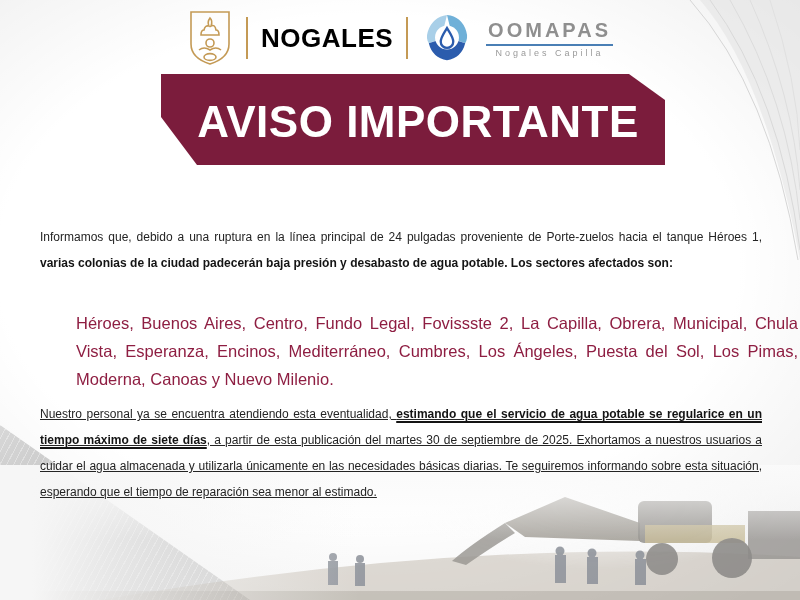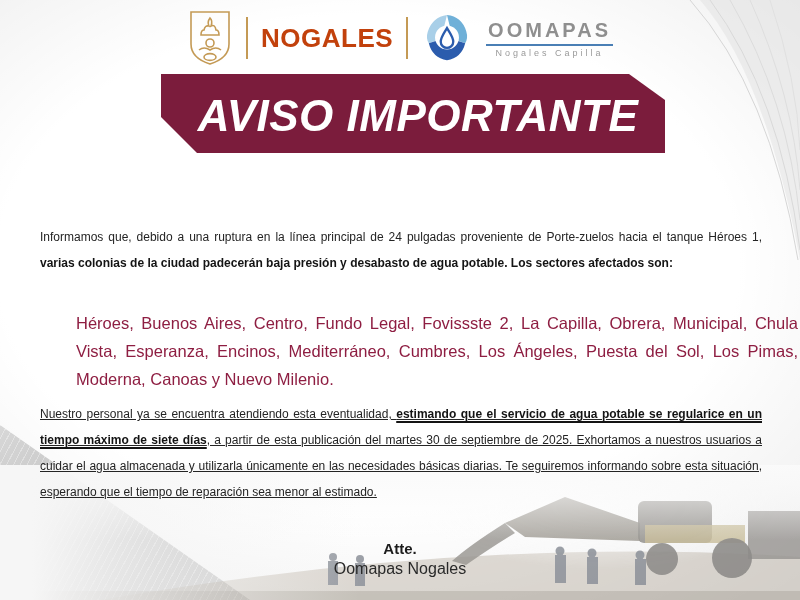--- a/index.html
+++ b/index.html
@@ -26,35 +26,35 @@
   }
 
   
   .header {
     position:absolute; top:8px; left:0; right:0; height:60px;
     display:flex; justify-content:center; align-items:center; gap:13px; z-index:5;
   }
   .gold-divider { width:2px; height:42px; background:#c49a55; }
   .muni-text { display:flex; flex-direction:column; align-items:center; line-height:1.05;gap:36px; }
   .muni-line1 { font-size:9px; font-weight:bold; color:#7b1c3c; letter-spacing:.7px; white-space:nowrap; }
-  .muni-name  { font-size:26px; font-weight:800; color:#c2410c; letter-spacing:.5px;text-align:right; }
+  .muni-name  { font-size:26px; font-weight:800; color:#000000; letter-spacing:.5px;text-align:right; }
   .muni-years { font-size:7px; font-weight:bold; color:#c49a55; letter-spacing:2.6px; }
   .oomapas-text { display:flex; flex-direction:column; align-items:center; }
   .oomapas-name {
     font-size:20px; font-weight:600; color:#8f8f8f; letter-spacing:3px;
     border-bottom:2px solid #4a7fb5; padding:0 2px 2px 2px;
   }
   .oomapas-sub { font-size:9px; color:#9a9a9a; letter-spacing:3px; margin-top:2px; white-space:nowrap; }
 
   
   .banner {
-    position:absolute; left:161px; top:74px; width:504px; height:79px;
+    position:absolute; left:161px; top:74px; width:504px; height:91px;
     background:#7b1c3c; z-index:5;
     clip-path: polygon(0 0, calc(100% - 36px) 0, 100% 26px, 100% 100%, 36px 100%, 0 43px);
-    display:flex; align-items:center; justify-content:center;font-style:italic;
+    display:flex; align-items:center; justify-content:center;
   }
   .banner-text {
     color:#ffffff; font-size:44px; font-weight:bold; letter-spacing:.5px;
     padding-left:10px; padding-top:4px; white-space:nowrap;
   }
 
   
   .content { position:absolute; left:40px; width:722px; z-index:4; }
   .greeting { top:181px; font-size:19px; font-weight:bold; color:#141414; }
   .para { font-size:12px; line-height:26px; color:#242424; text-align:justify; }
@@ -166,18 +166,14 @@
     <div class="banner-text">AVISO IMPORTANTE</div>
   </div>
 
 
   <div class="content para p1"><span>Informamos que, debido a una ruptura en la línea principal de 24 pulgadas proveniente de Porte-zuelos hacia el tanque Héroes 1, </span><span class="b">varias colonias de la ciudad padecerán baja presión y desabasto de agua potable. Los sectores afectados son:</span></div>
 
   <div class="content sectors">Héroes, Buenos Aires, Centro, Fundo Legal, Fovissste 2, La Capilla, Obrera, Municipal, Chula Vista, Esperanza, Encinos, Mediterráneo, Cumbres, Los Ángeles, Puesta del Sol, Los Pimas, Moderna, Canoas y Nuevo Milenio.</div>
 
   <div class="content para p2"><span>Nuestro personal ya se encuentra atendiendo esta eventualidad, </span><span class="bu">estimando que el servicio de agua potable se regularice en un tiempo máximo de siete días</span><span>, a partir de esta publicación del martes 30 de septiembre de 2025. Exhortamos a nuestros usuarios a cuidar el agua almacenada y utilizarla únicamente en las necesidades básicas diarias. Te seguiremos informando sobre esta situación, esperando que el tiempo de reparación sea menor al estimado.</span></div>
 
-  <div class="signature">
-    <div class="atte">Atte.</div>
-    <div class="sig-name">Oomapas Nogales</div>
-  </div>
 
 </div>
 
 </body></html>

